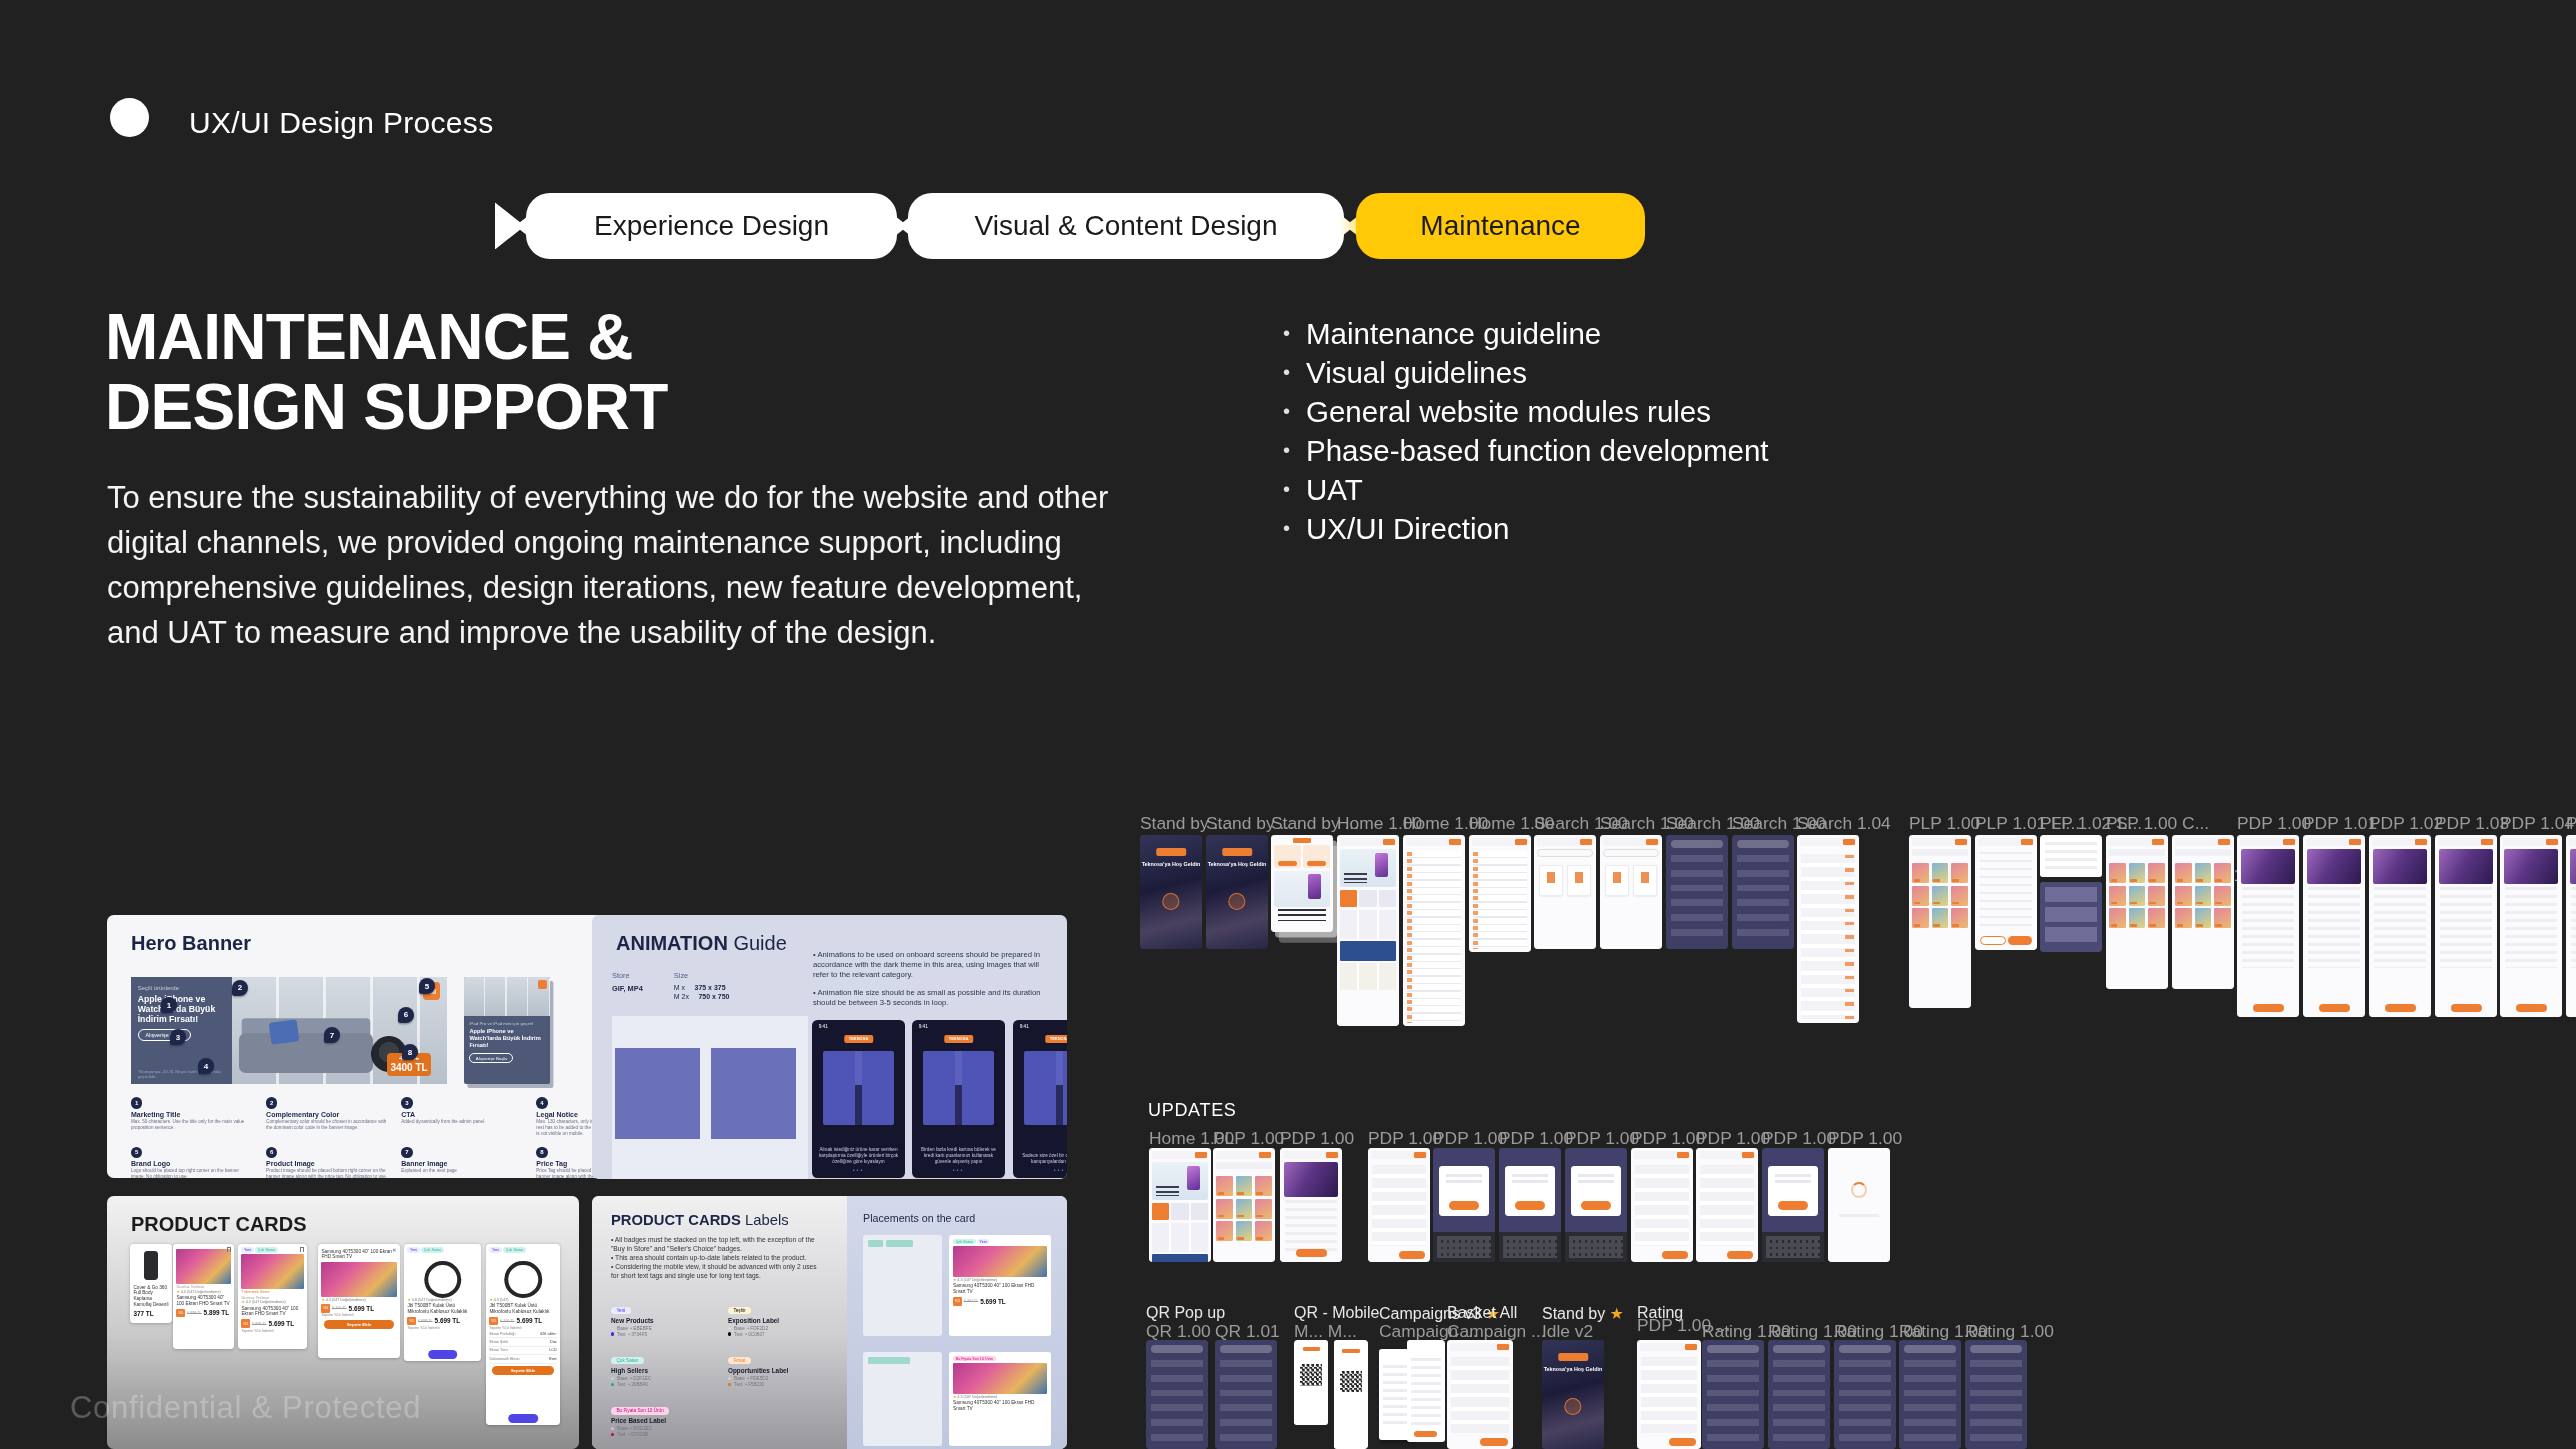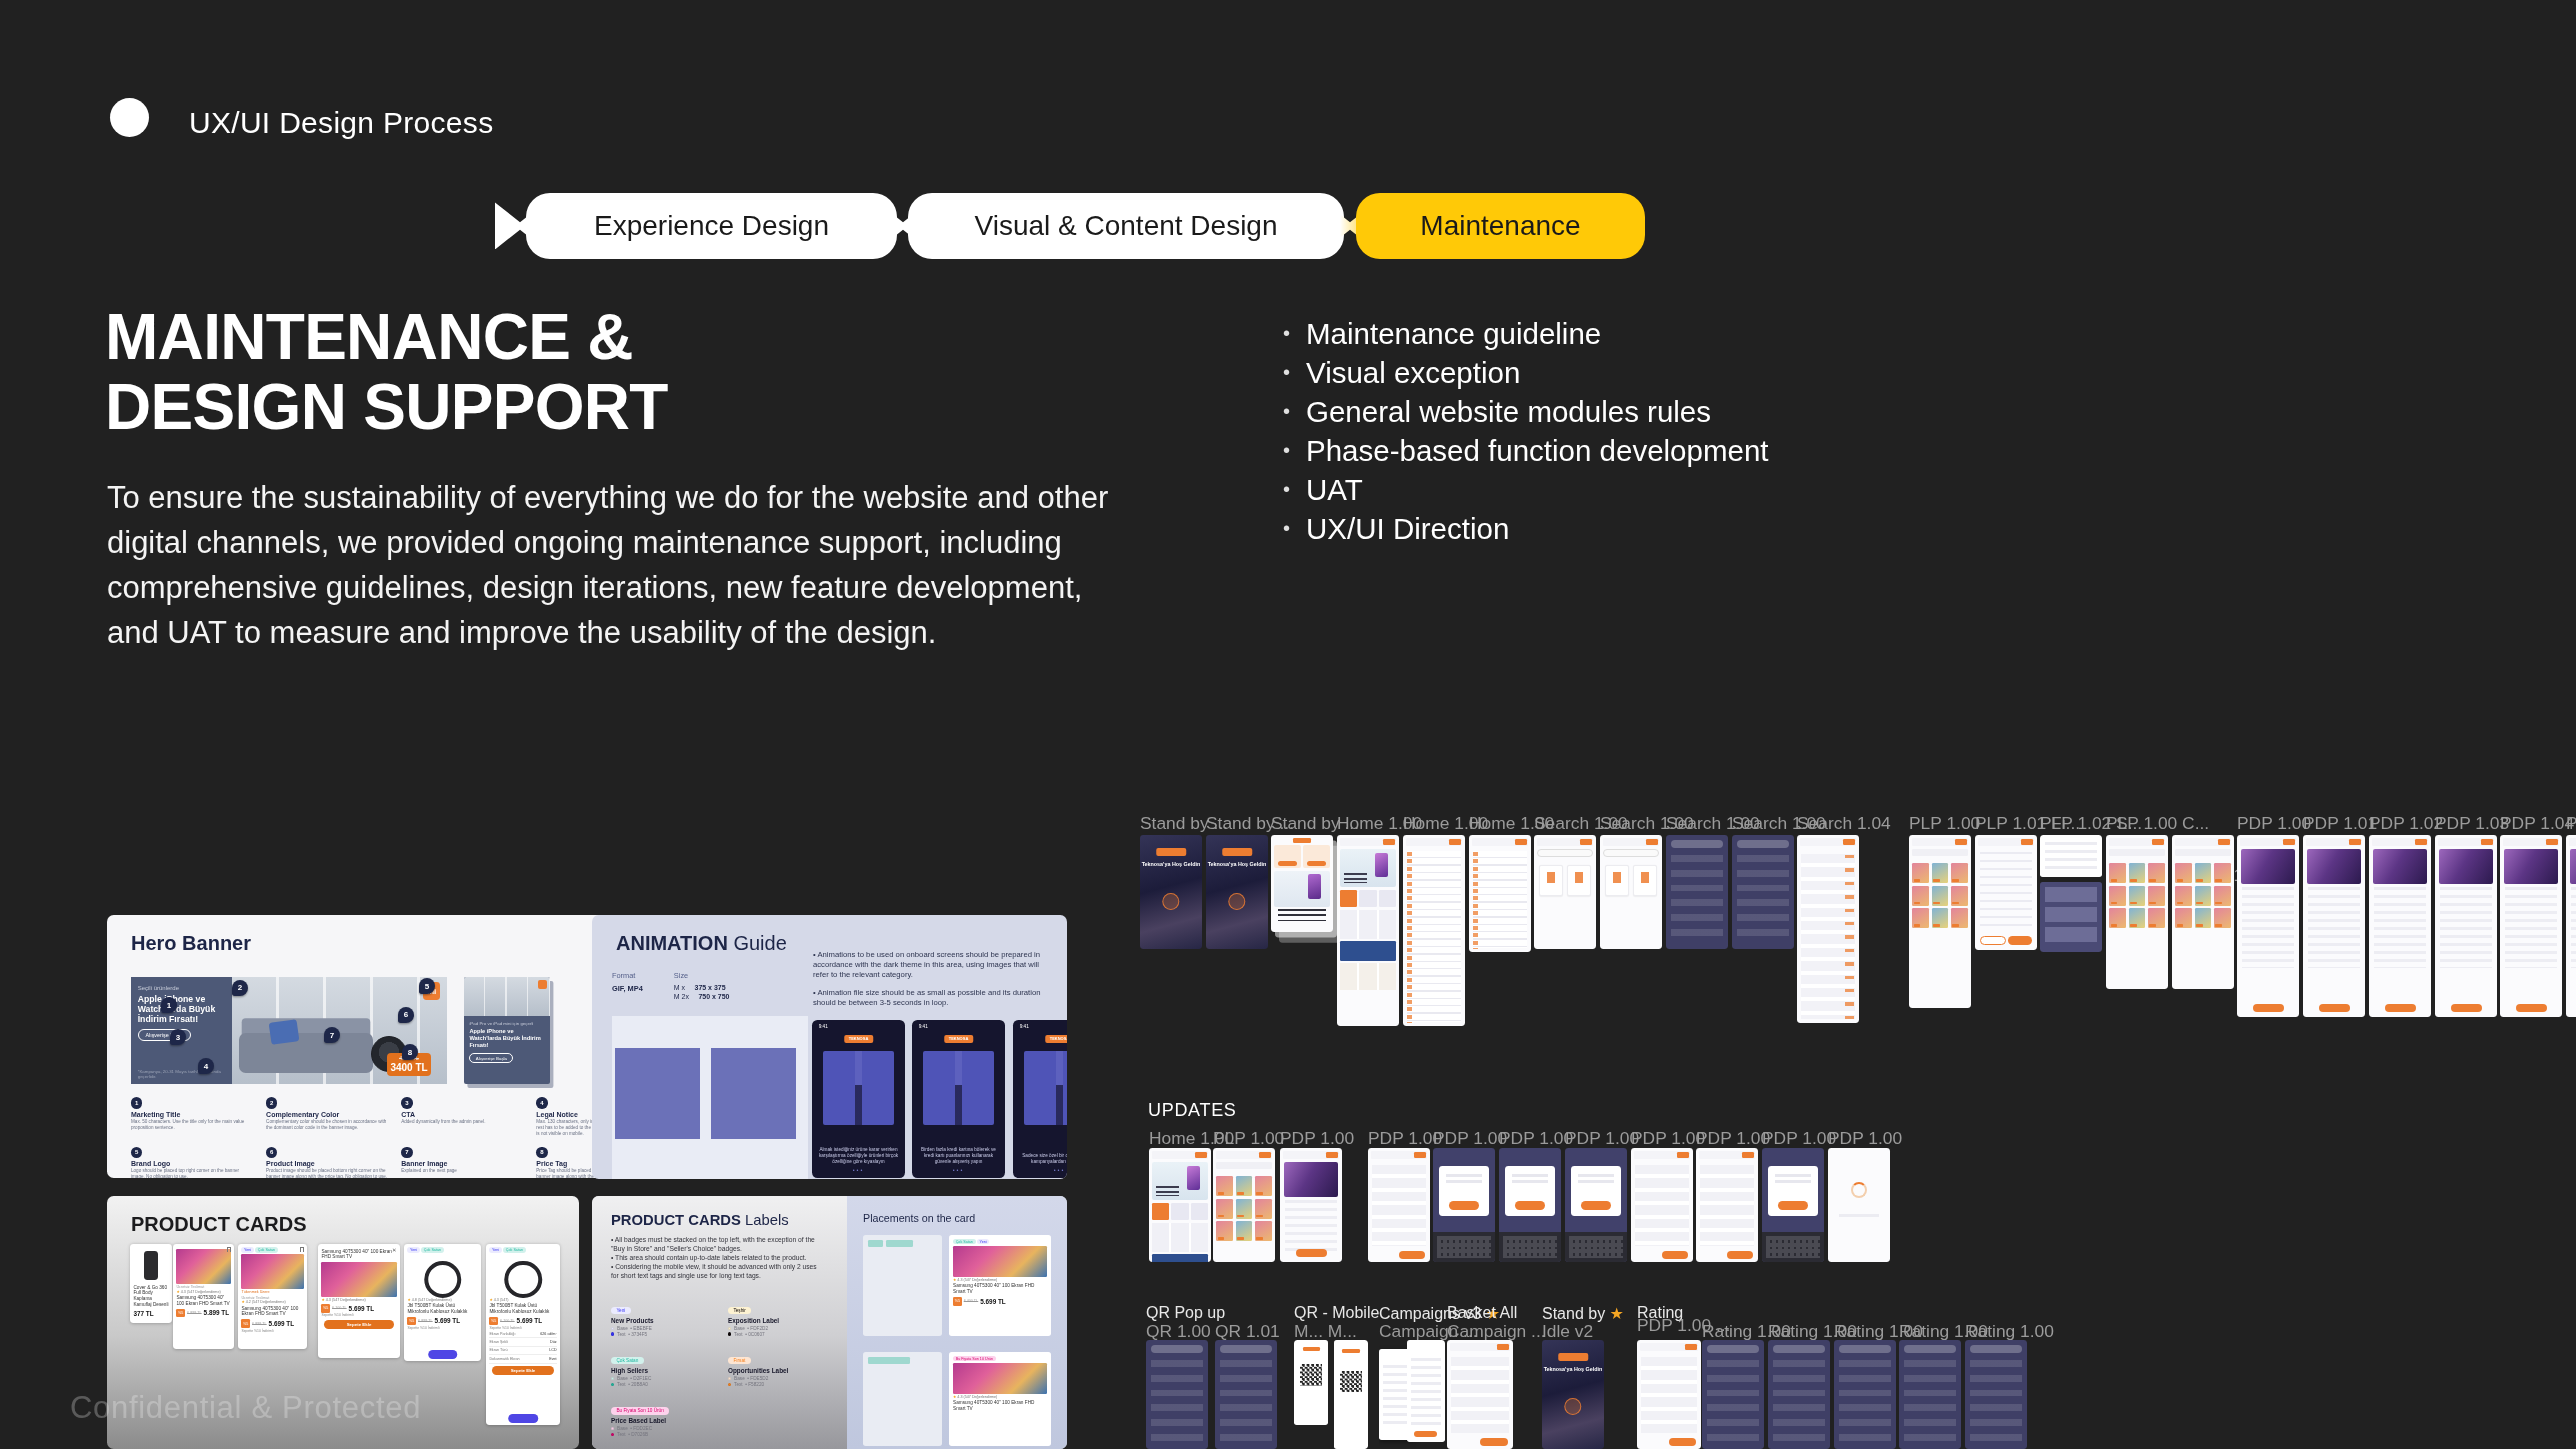--- a/index.html
+++ b/index.html
@@ -329,21 +329,21 @@
     <div>DESIGN SUPPORT</div>
   </div>
   <p class="lede">To ensure the sustainability of everything we do for the website and other digital channels, we provided ongoing maintenance support, including comprehensive guidelines, design iterations, new feature development, and UAT to measure and improve the usability of the design.</p>
   <ul id="deliverables">
       <li>
         <span class="dot">•</span>
         <span>Maintenance guideline</span>
       </li>
       <li>
         <span class="dot">•</span>
-        <span>Visual exception</span>
+        <span>Visual guidelines</span>
       </li>
       <li>
         <span class="dot">•</span>
         <span>General website modules rules</span>
       </li>
       <li>
         <span class="dot">•</span>
         <span>Phase-based function development</span>
       </li>
       <li>
@@ -408,21 +408,21 @@
       </div>
   </div>
 
   <div class="card" id="card-anim">
     <div class="card-title">
       <span>ANIMATION</span>
       <span class="reg">Guide</span>
     </div>
     <div class="anim-meta">
       <div>
-        <div class="lab">Format</div>
+        <div class="lab">Store</div>
         <div class="val">GIF, MP4</div>
       </div>
       <div>
         <div class="lab">Size</div>
         <div class="size-row">
             <span>M x</span>
             <b>375 x 375</b>
           </div>
         <div class="size-row">
             <span>M 2x</span>

